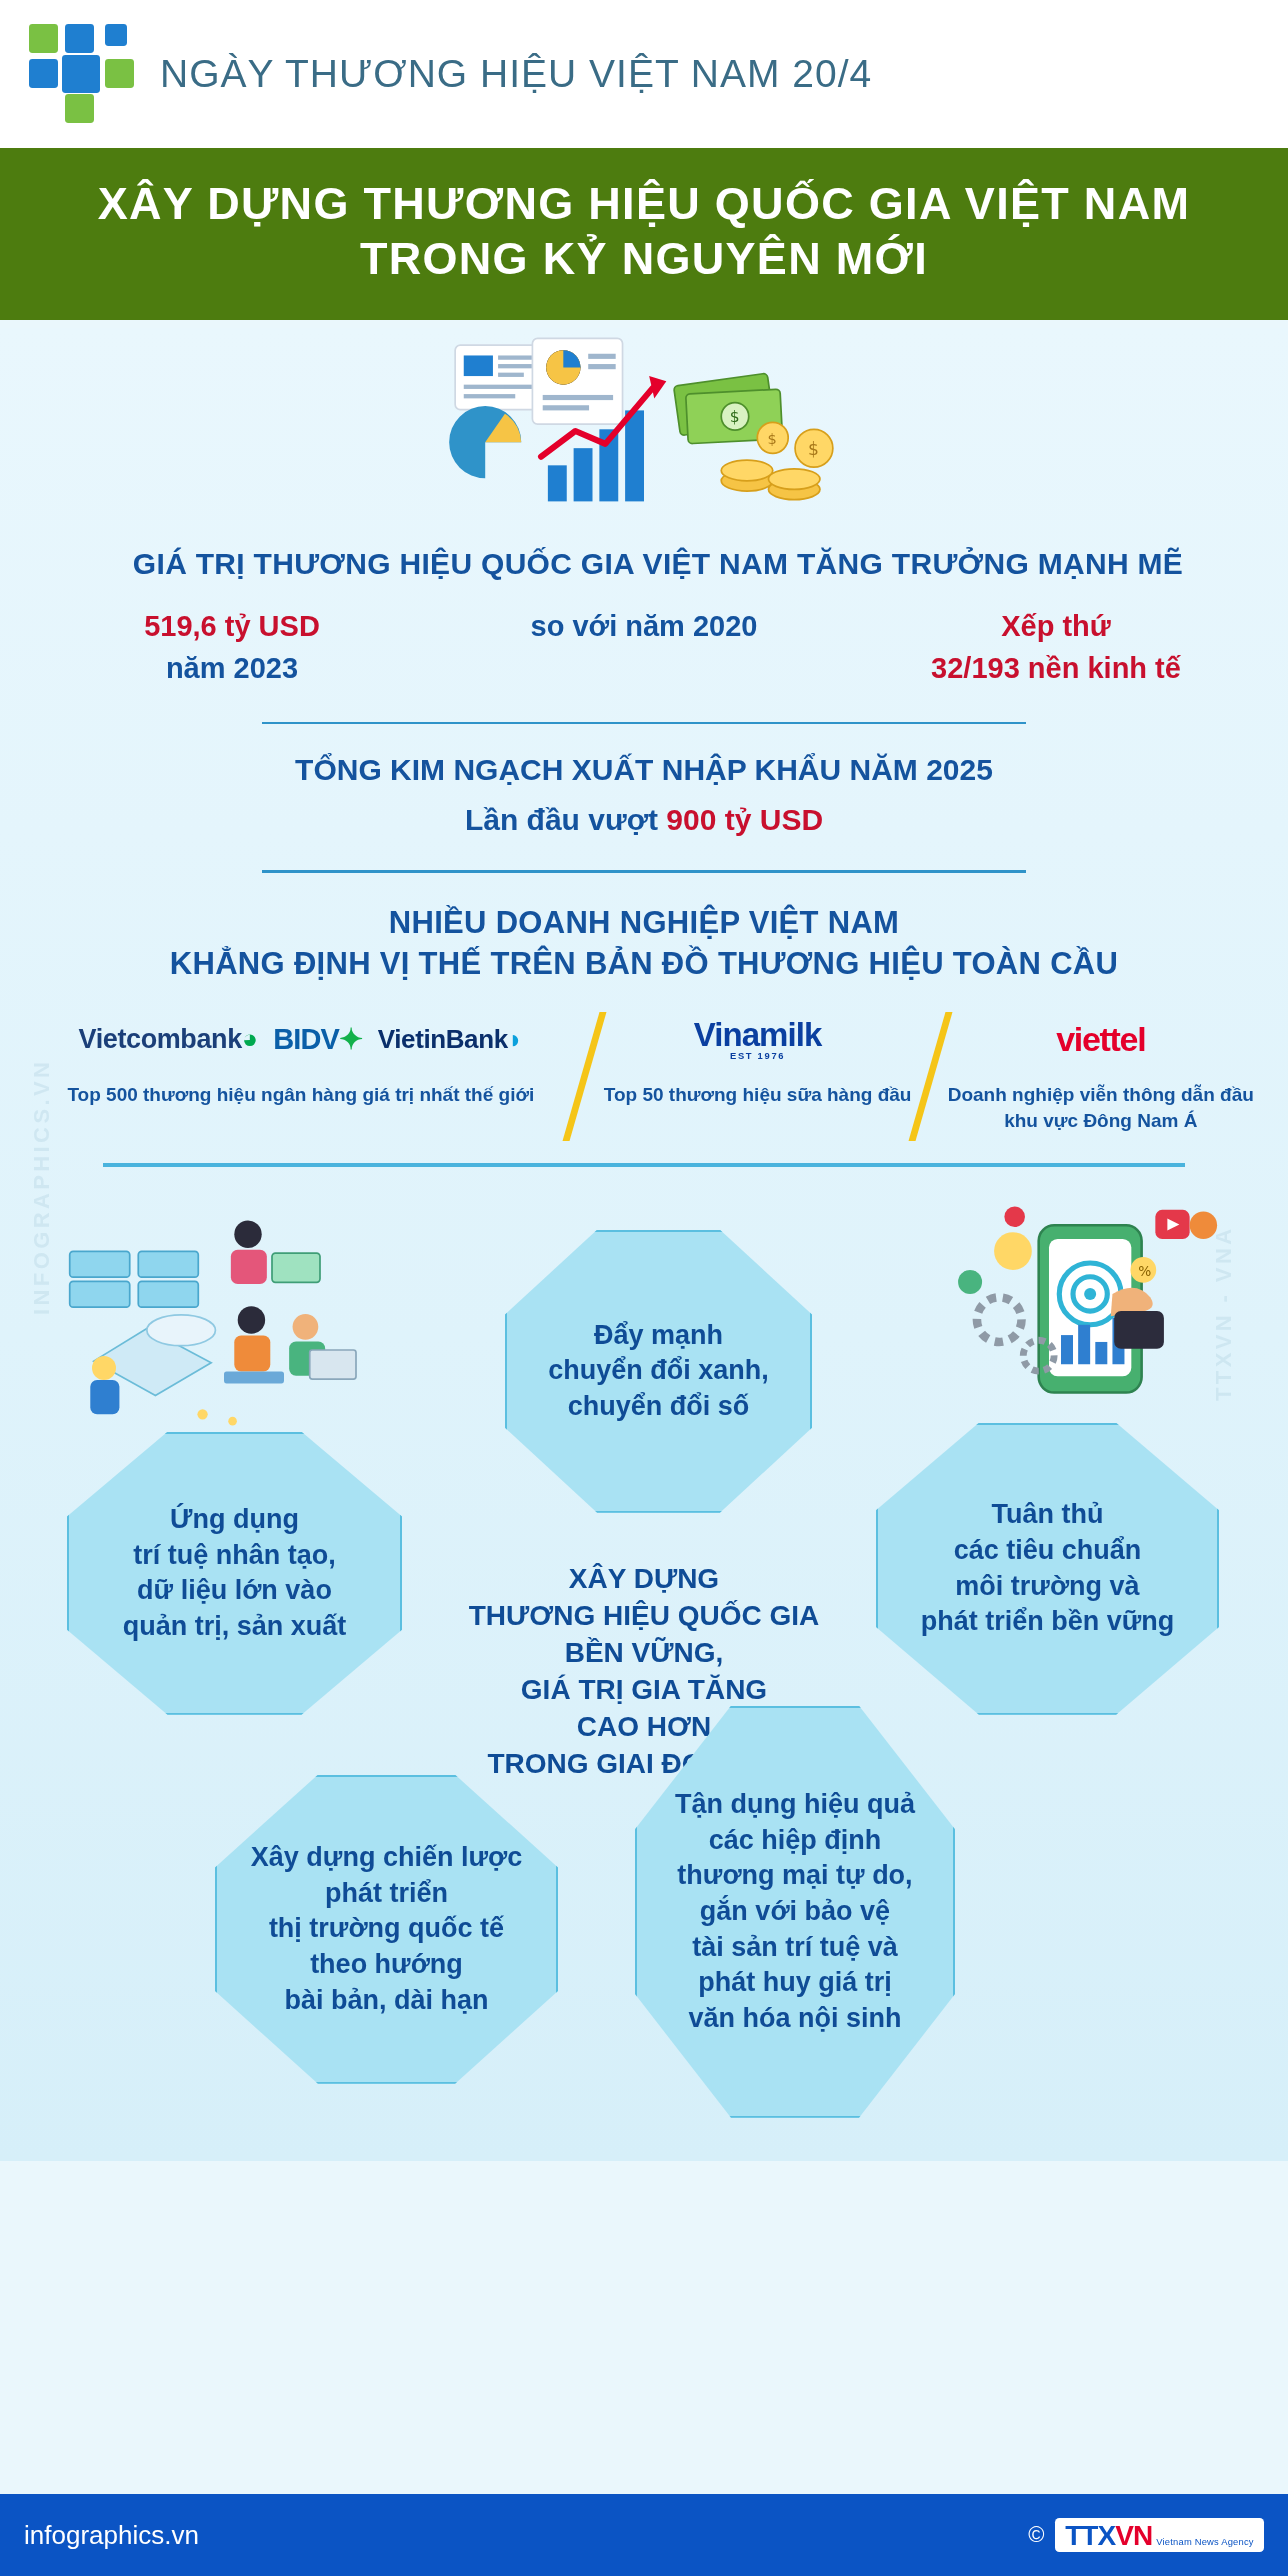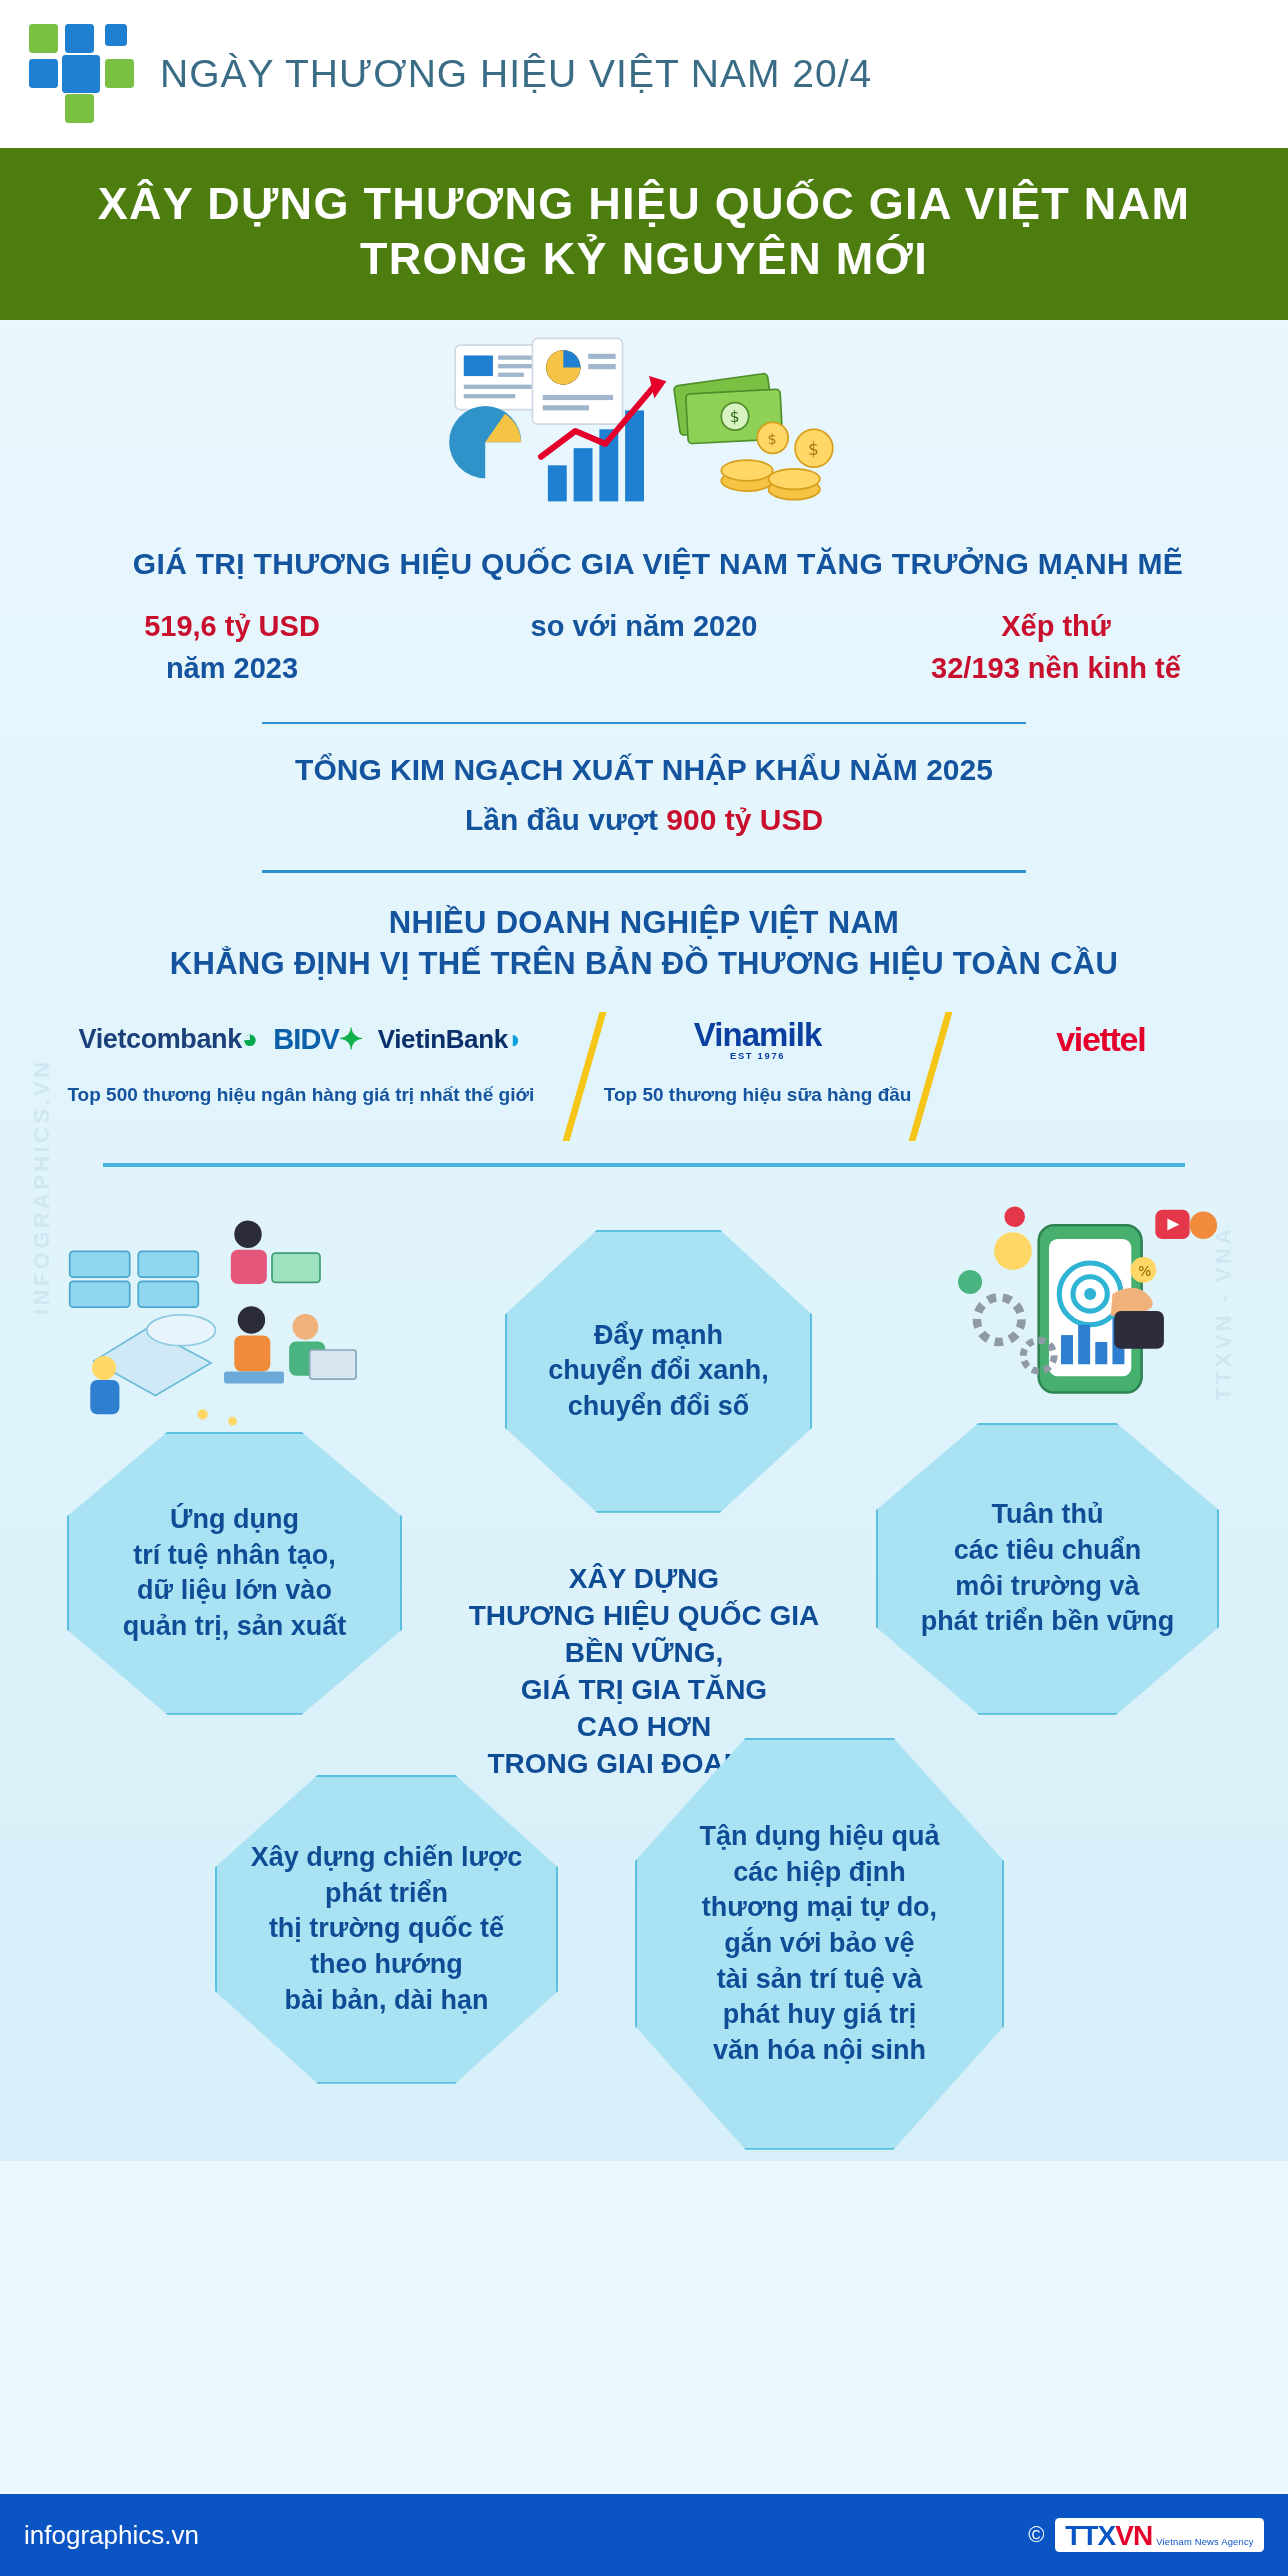--- a/index.html
+++ b/index.html
@@ -437,20 +437,21 @@
         </div>
         <div class="brand-caption">Top 50 thương hiệu sữa hàng đầu</div>
       </div>
 
       <div class="slash"></div>
 
       <div class="brand b3">
         <div class="brand-logos">
           <span class="logo-vt">viettel</span>
         </div>
+        <div class="brand-caption">Doanh nghiệp viễn thông dẫn đầu khu vực Đông Nam Á</div>
       </div>
     </div>
 
     <div class="divider2"></div>
 
     <div class="oct-section">
 
       <svg style="position:absolute; left:52px; top:26px;" width="404" height="240" viewBox="0 0 470 280" xmlns="http://www.w3.org/2000/svg">
         <rect x="20" y="60" width="70" height="30" rx="4" fill="#8fd6ee" stroke="#4aa7cd" stroke-width="2"></rect>
         <rect x="20" y="95" width="70" height="30" rx="4" fill="#8fd6ee" stroke="#4aa7cd" stroke-width="2"></rect>
@@ -519,21 +520,21 @@
 trí tuệ nhân tạo,
 dữ liệu lớn vào
 quản trị, sản xuất</div>
 
       <div class="oct" style="left:215px; top:601px; width:343px; height:309px; font-size:27px; white-space:pre-line;">Xây dựng chiến lược
 phát triển
 thị trường quốc tế
 theo hướng
 bài bản, dài hạn</div>
 
-      <div class="oct" style="left:635px; top:564px; width:369px; height:412px; font-size:27px; white-space:pre-line;">Tận dụng hiệu quả
+      <div class="oct" style="left:635px; top:532px; width:320px; height:412px; font-size:27px; white-space:pre-line;">Tận dụng hiệu quả
 các hiệp định
 thương mại tự do,
 gắn với bảo vệ
 tài sản trí tuệ và
 phát huy giá trị
 văn hóa nội sinh</div>
 
     </div>
 
   </div>

